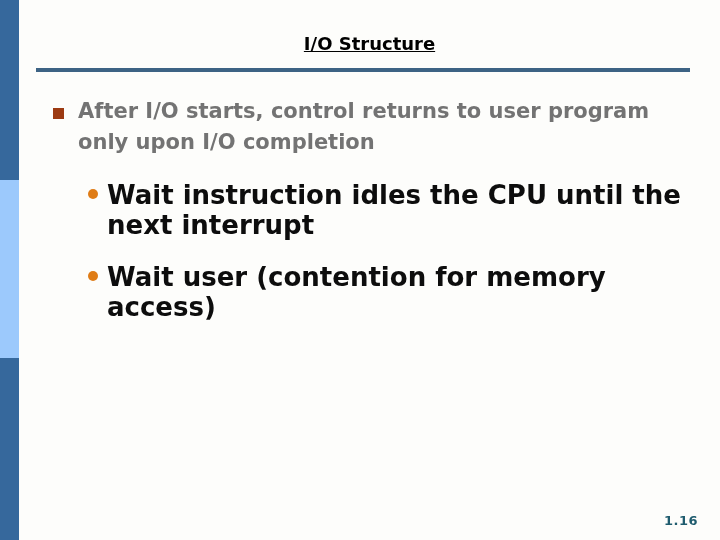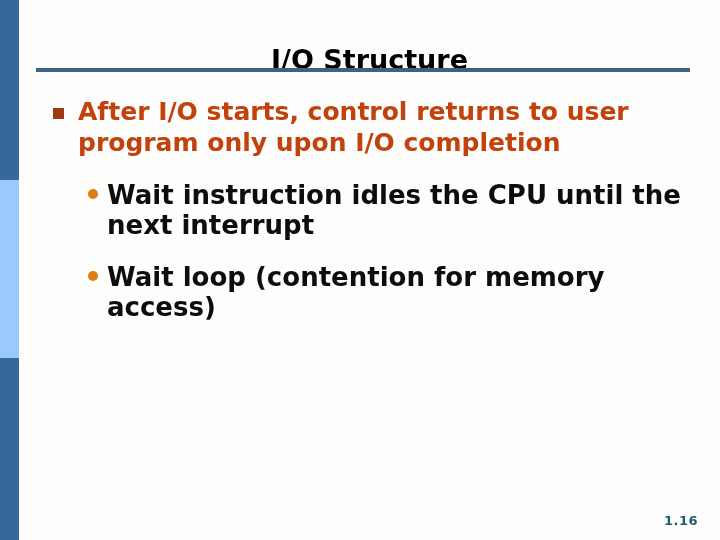--- a/index.html
+++ b/index.html
@@ -30,27 +30,28 @@
   }
   .band-top    { top: 0;     height: 180px; background: #36689c; }
   .band-middle { top: 180px; height: 178px; background: #9cc9fc; }
   .band-bottom { top: 358px; height: 182px; background: #36689c; }
 
   
   .title {
     position: absolute;
     left: 19px;
     right: 0;
-    top: 44px;
+    top: 28px;
     text-align: center;
-    font-size: 27px;
+    font-size: 18px;
     font-weight: bold;
     color: #000000;
     letter-spacing: 0px;
     line-height: 32px;
+    text-decoration: underline;
   }
 
   .title-rule {
     position: absolute;
     left: 36px;
     top: 68px;
     width: 654px;
     height: 4px;
     background: #3d6384;
   }
@@ -60,23 +61,23 @@
     position: absolute;
     left: 0;
     top: 96px;
     width: 720px;
   }
 
   .bullet-l1 {
     position: relative;
     margin: 0 0 0 0;
     padding: 0 28px 0 78px;
-    font-size: 25px;
+    font-size: 21px;
     font-weight: bold;
-    color: #c2410c;
+    color: #737373;
     line-height: 31px;
   }
 
   .bullet-l1 .marker-sq {
     position: absolute;
     left: 53px;
     top: 12px;
     width: 11px;
     height: 11px;
     background: #9c3a12;
@@ -134,21 +135,21 @@
       <span>After I/O starts, control returns to user program only upon I/O completion</span>
     </div>
 
     <div class="bullet-l2">
       <span class="marker-dot"></span>
       <span>Wait instruction idles the CPU until the next interrupt</span>
     </div>
 
     <div class="bullet-l2">
       <span class="marker-dot"></span>
-      <span>Wait loop (contention for memory access)</span>
+      <span>Wait user (contention for memory access)</span>
     </div>
 
 
   </div>
 
   <div class="page-number">1.16</div>
 
 </div>
 
 </body></html>

